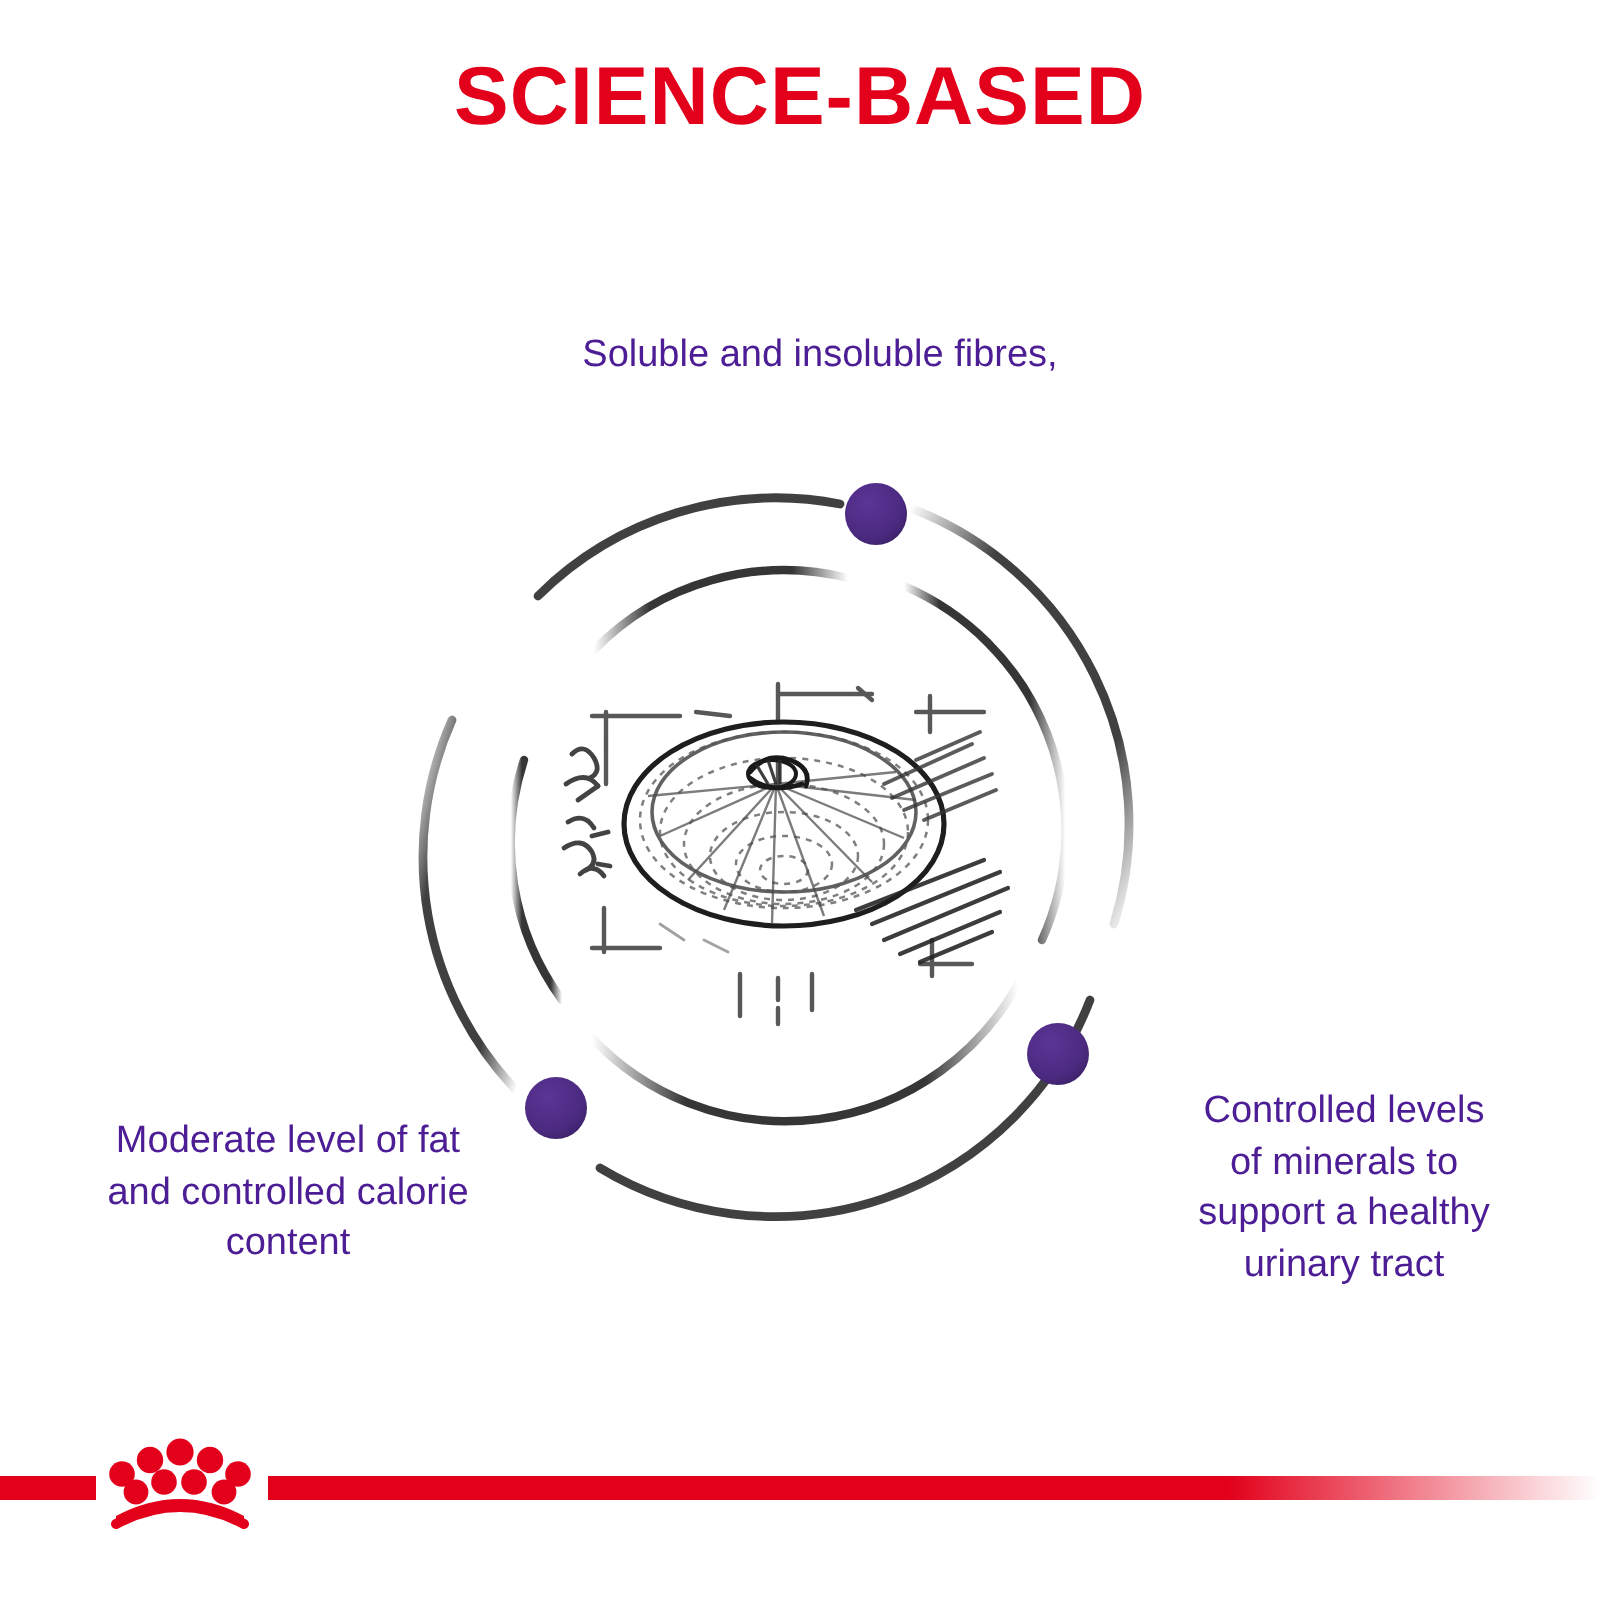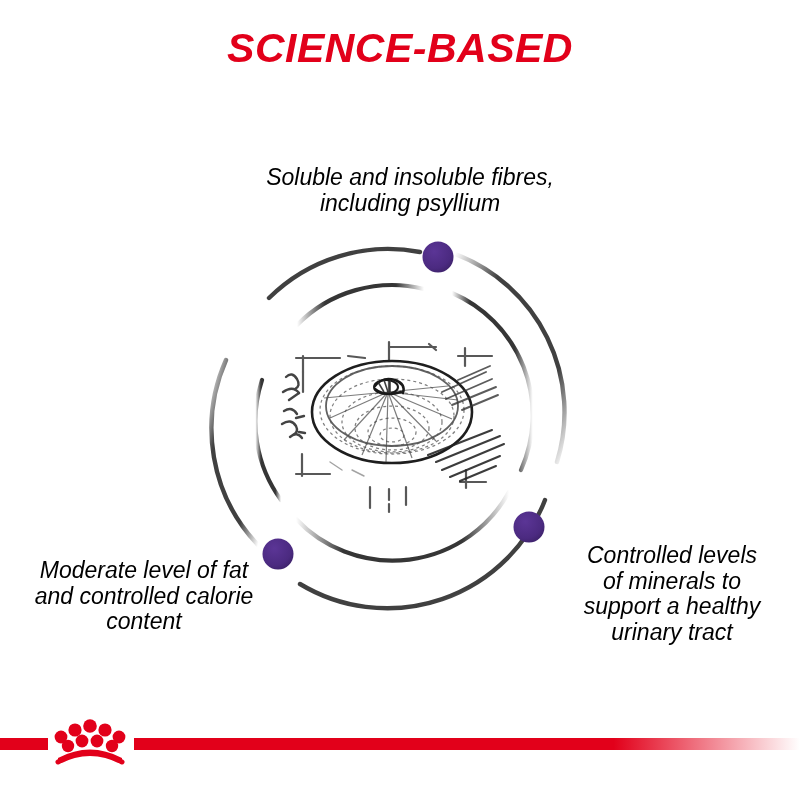--- a/index.html
+++ b/index.html
@@ -7,21 +7,20 @@
     padding: 0;
     background: #ffffff;
   }
   #page {
     position: relative;
     width: 800px;
     height: 800px;
     background: #ffffff;
     overflow: hidden;
     font-family: "Liberation Sans", sans-serif;
-    font-style: italic;
   }
 
   
   .title-block {
     position: absolute;
     top: 22px;
     left: 0;
     width: 800px;
     text-align: center;
   }
@@ -47,22 +46,22 @@
     left: 0;
     top: 0;
     width: 800px;
     height: 720px;
     overflow: visible;
   }
 
   
   .callout {
     position: absolute;
-    color: #000000;
-    font-size: 23px;
+    color: #4c1d95;
+    font-size: 19px;
     line-height: 25.5px;
     font-family: "Liberation Sans", sans-serif;
   }
   .callout-top {
     left: 230px;
     top: 165px;
     width: 360px;
     text-align: center;
   }
   .callout-left {
@@ -244,21 +243,20 @@
 
       <g>
         <circle cx="438" cy="257" r="15.5" fill="url(#dotShade)"></circle>
         <circle cx="529" cy="527" r="15.5" fill="url(#dotShade)"></circle>
         <circle cx="278" cy="554" r="15.5" fill="url(#dotShade)"></circle>
       </g>
     </svg>
 
     <div class="callout callout-top">
       <div>Soluble and insoluble fibres,</div>
-      <div>including psyllium</div>
     </div>
 
     <div class="callout callout-left">
       <div>Moderate level of fat</div>
       <div>and controlled calorie</div>
       <div>content</div>
     </div>
 
     <div class="callout callout-right">
       <div>Controlled levels</div>

